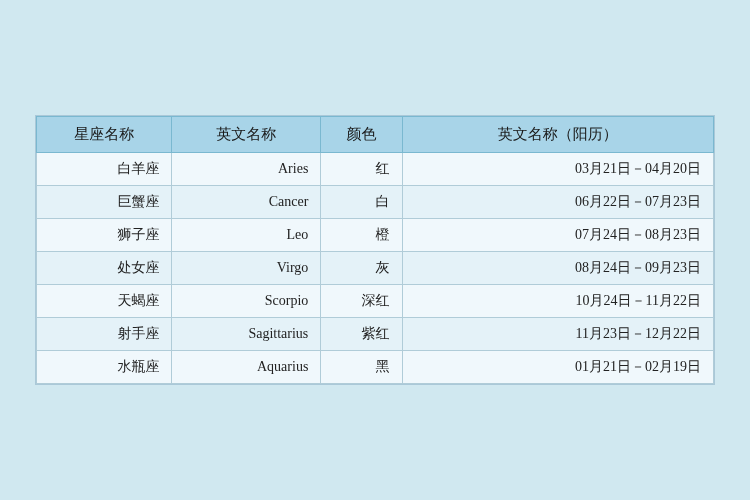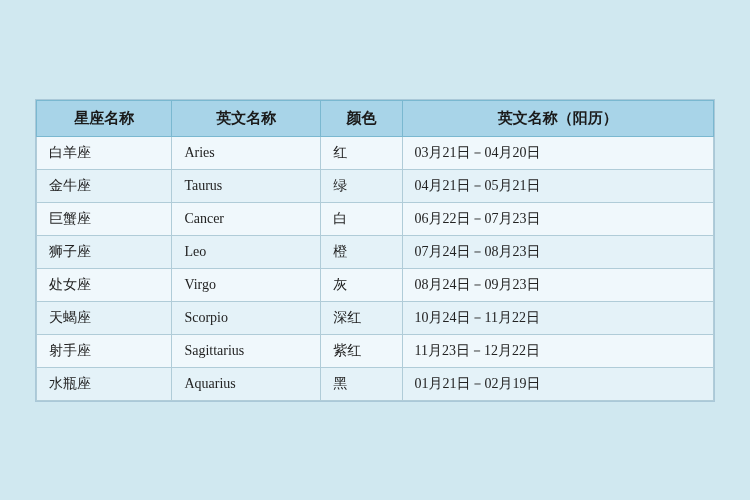--- a/index.html
+++ b/index.html
@@ -31,37 +31,37 @@
 
     thead tr {
       background-color: #a8d4e8;
     }
 
     thead th {
       border: 1px solid #7ab8d0;
       padding: 8px 12px;
       text-align: center;
       font-size: 15px;
-      font-weight: bold;
+      font-weight: normal;
       color: #1a1a1a;
       margin-top: 43px;
     }
 
     tbody tr {
       background-color: #f0f8fc;
     }
 
     tbody tr:nth-child(even) {
       background-color: #e4f2f8;
     }
 
     tbody td {
       border: 1px solid #b0ccd8;
       padding: 7px 12px;
-      text-align: left;
+      text-align: right;
       font-size: 14px;
       color: #222222;
     }
 
     .col-chinese { width: 20%; }
     .col-english { width: 22%; }
     .col-color   { width: 12%; text-align: center; }
     .col-date    { width: 46%; }
   </style>
 </head>
@@ -76,26 +76,20 @@
         <th class="col-color">颜色</th>
         <th class="col-date">英文名称（阳历）</th>
       </tr>
     </thead>
     <tbody id="table-body">
     <tr>
           <td>白羊座</td>
           <td>Aries</td>
           <td>红</td>
           <td>03月21日－04月20日</td>
-        </tr>
-        <tr>
-          <td>金牛座</td>
-          <td>Taurus</td>
-          <td>绿</td>
-          <td>04月21日－05月21日</td>
         </tr>
         <tr>
           <td>巨蟹座</td>
           <td>Cancer</td>
           <td>白</td>
           <td>06月22日－07月23日</td>
         </tr>
         <tr>
           <td>狮子座</td>
           <td>Leo</td>

